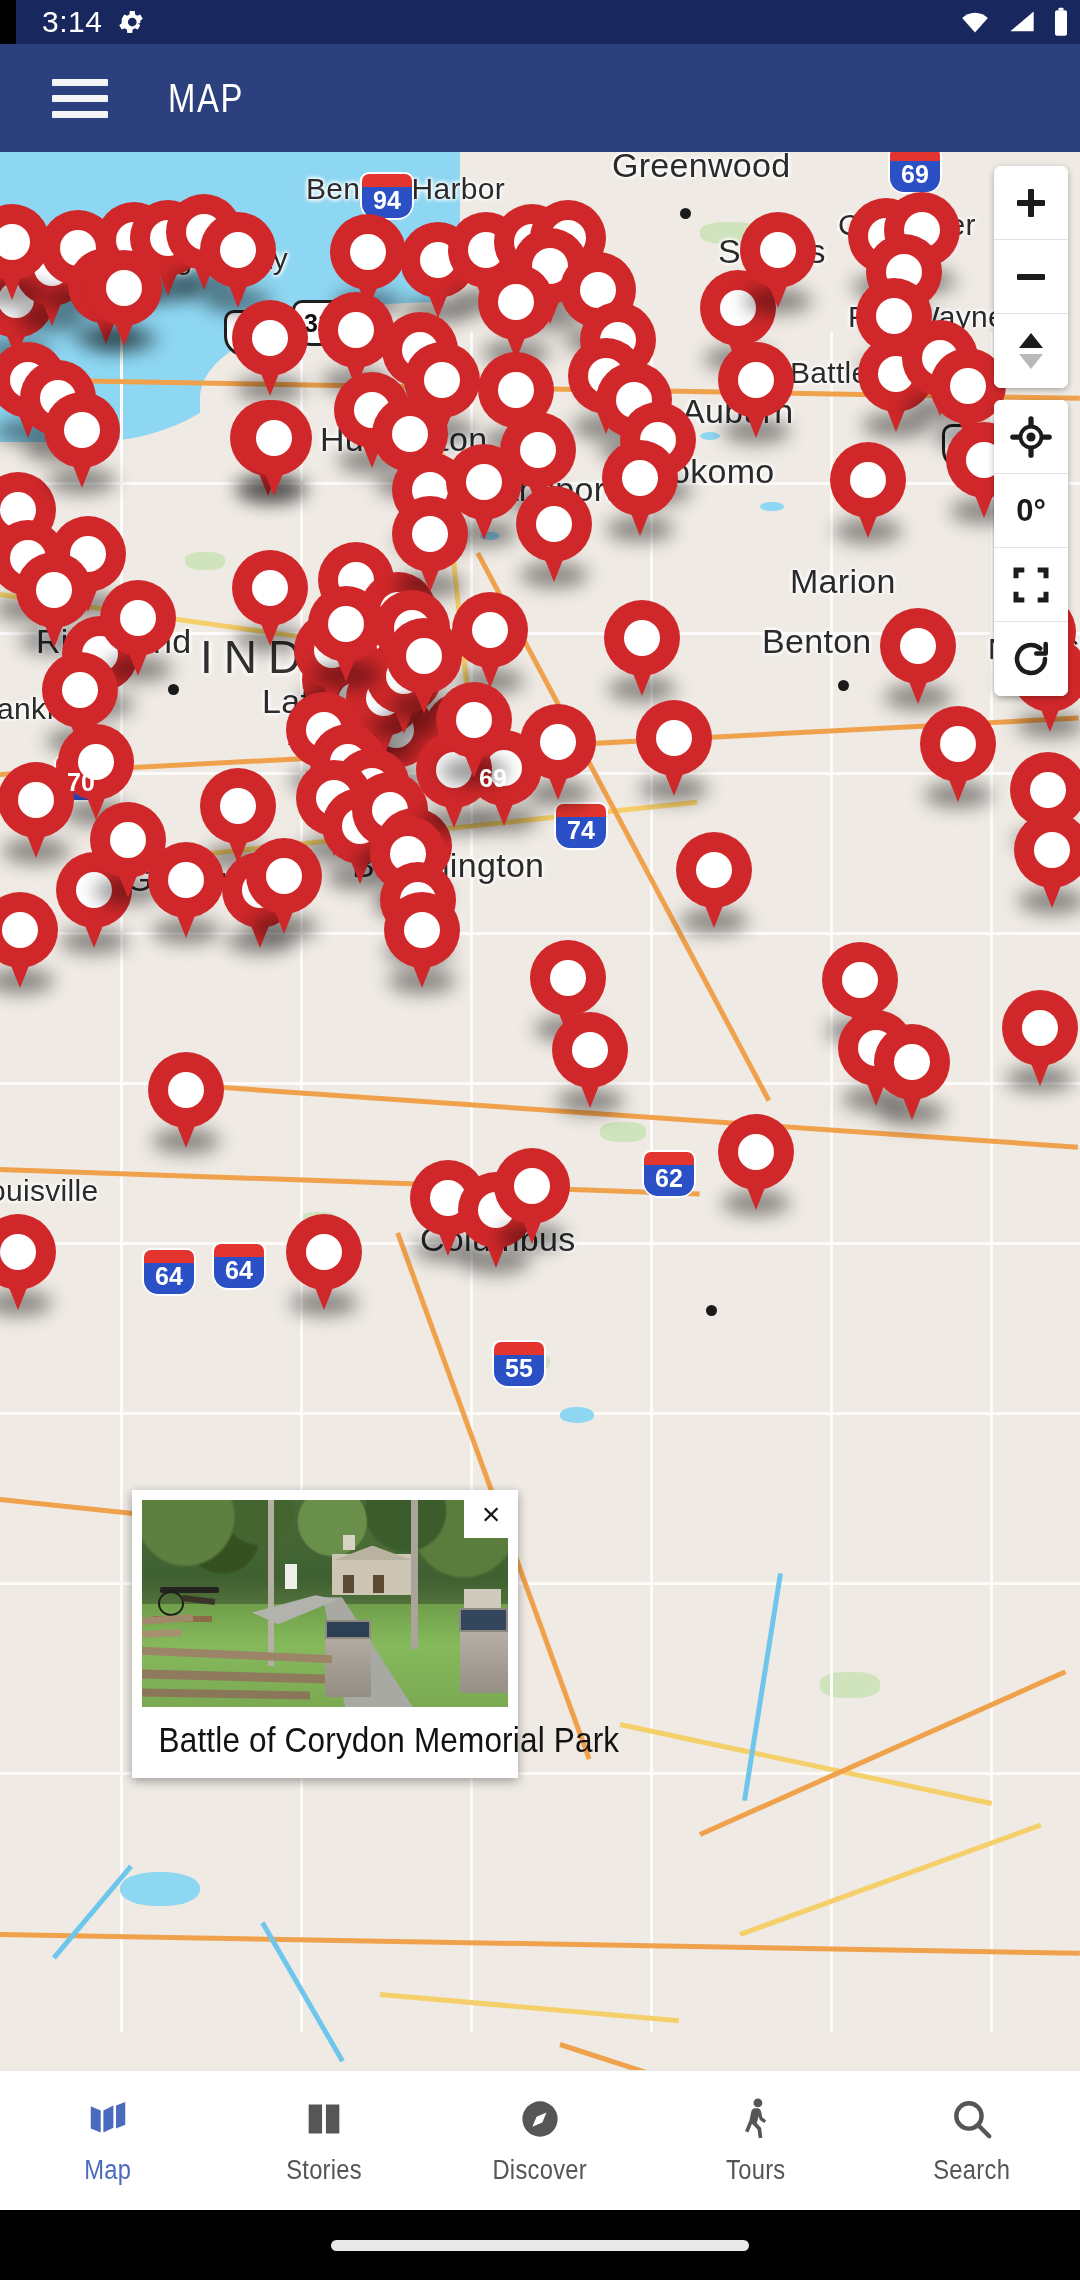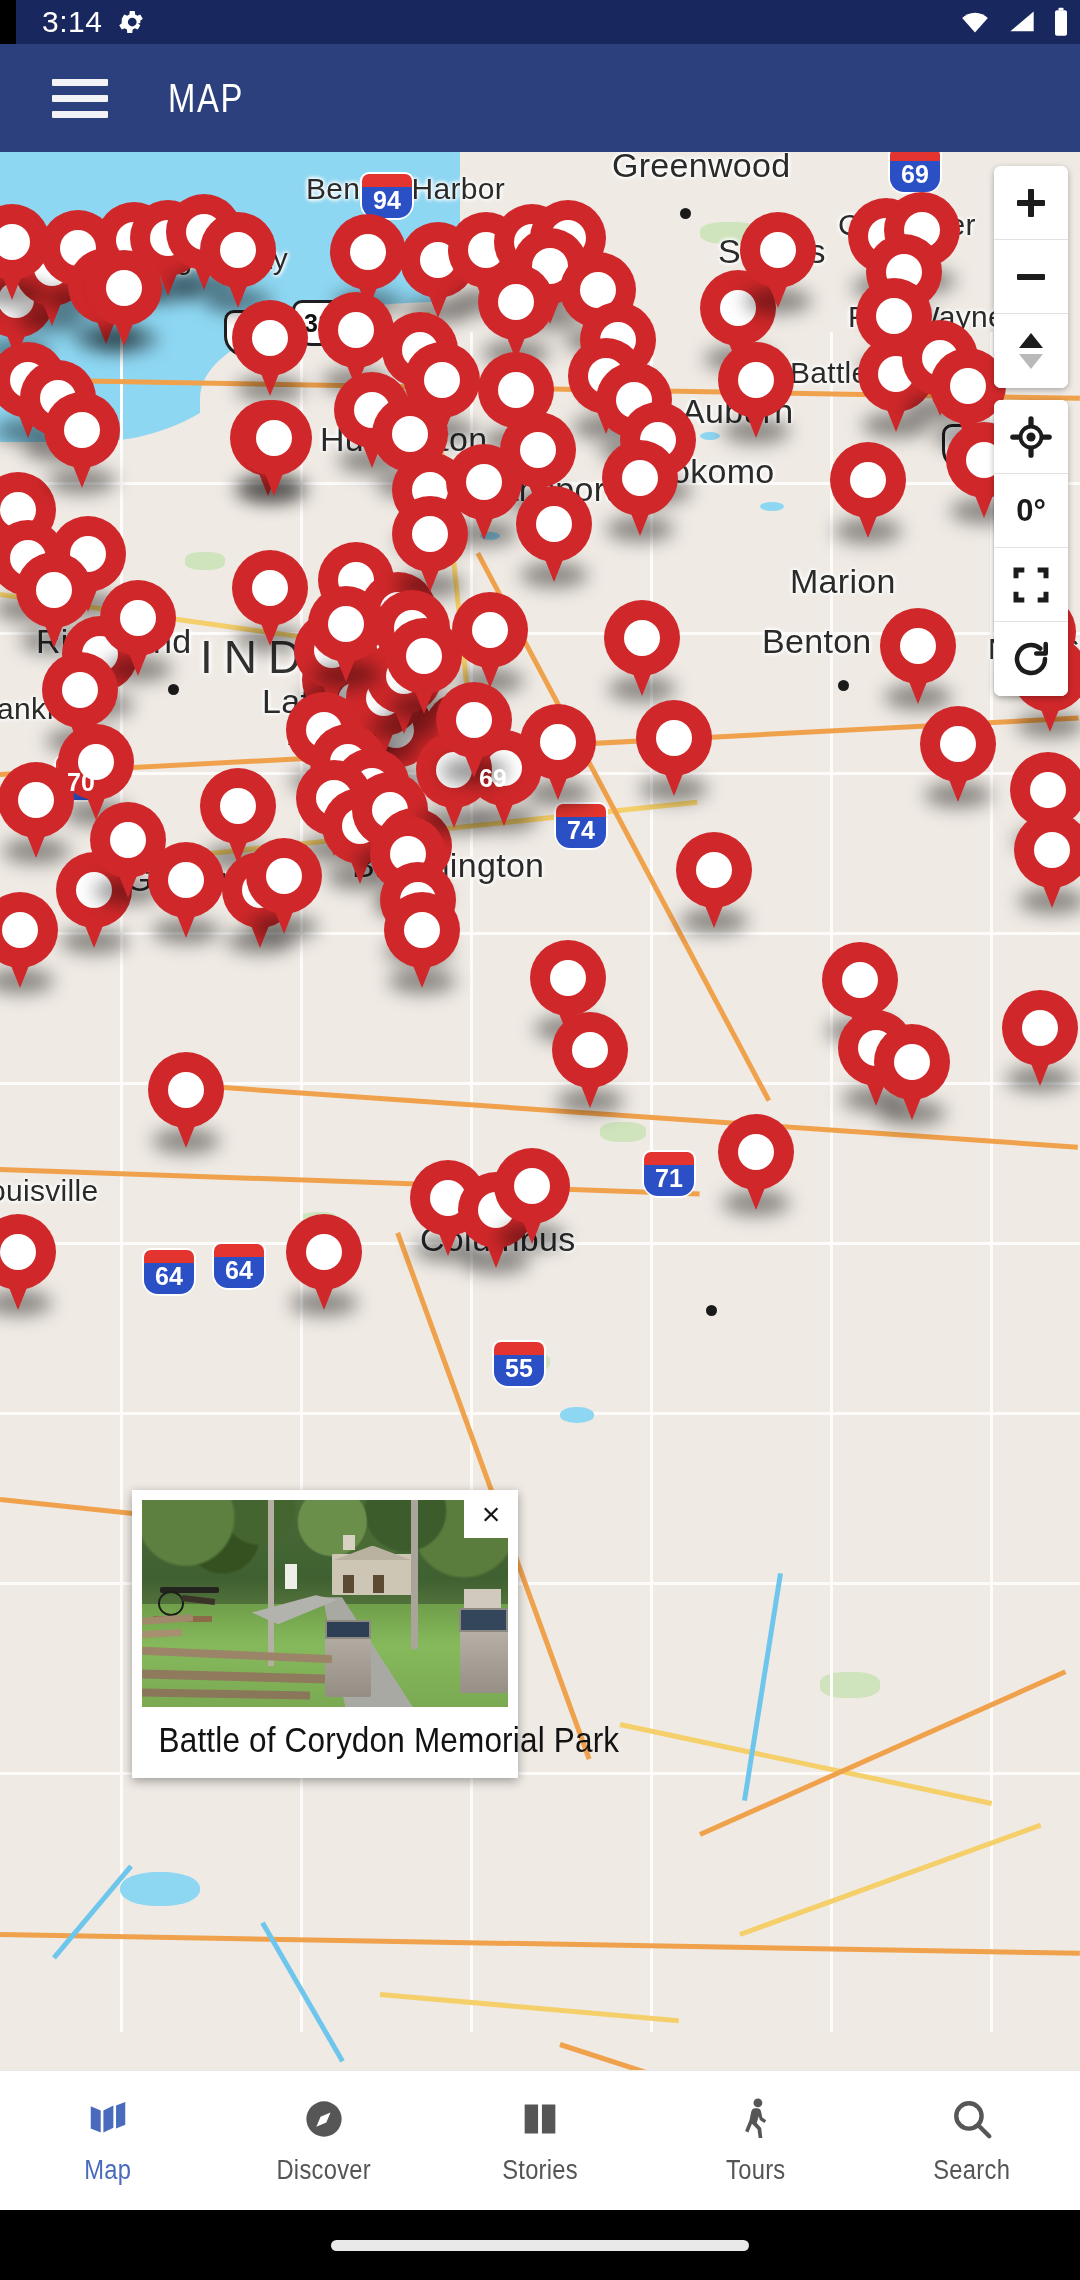--- a/index.html
+++ b/index.html
@@ -339,21 +339,21 @@
     <div class="shield-i" style="left:556px;top:652px;">
       <div class="ring"></div>
         <div class="bot"></div>
         <div class="top"></div>
       <div class="num">74</div>
     </div>
     <div class="shield-i" style="left:644px;top:1000px;">
       <div class="ring"></div>
         <div class="bot"></div>
         <div class="top"></div>
-      <div class="num">71</div>
+      <div class="num">62</div>
     </div>
     <div class="shield-i" style="left:494px;top:1190px;">
       <div class="ring"></div>
         <div class="bot"></div>
         <div class="top"></div>
       <div class="num">55</div>
     </div>
     <div class="shield-i" style="left:144px;top:1098px;">
       <div class="ring"></div>
         <div class="bot"></div>
@@ -1201,32 +1201,32 @@
 
     <div class="navitem active">
       <svg width="46" height="46" viewBox="0 0 24 24">
         <path d="M3 5.4l5.2 2.1V19L3 16.9zM9.6 7.5L14.8 5v11.5l-5.2 2.5zM16.2 5L21 3.1V15l-4.8 1.9z" fill="#4a6bbd"></path>
       </svg>
       <span class="nlabel">Map</span>
     </div>
 
     <div class="navitem">
       <svg width="46" height="46" viewBox="0 0 24 24">
+        <path d="M4 4.4h7v15.2H4zM13 4.4h7v15.2h-7z" fill="#565656"></path>
+        <rect x="11.3" y="4.4" width="1.4" height="15.2" fill="#fff"></rect>
+      </svg>
+      <span class="nlabel">Stories</span>
+    </div>
+
+    <div class="navitem">
+      <svg width="46" height="46" viewBox="0 0 24 24">
         <circle cx="12" cy="12" r="9.2" fill="#565656"></circle>
         <path d="M15.4 8.6l-2.2 5.2-5.2 2.2 2.2-5.2z" fill="#fff"></path>
       </svg>
       <span class="nlabel">Discover</span>
-    </div>
-
-    <div class="navitem">
-      <svg width="46" height="46" viewBox="0 0 24 24">
-        <path d="M4 4.4h7v15.2H4zM13 4.4h7v15.2h-7z" fill="#565656"></path>
-        <rect x="11.3" y="4.4" width="1.4" height="15.2" fill="#fff"></rect>
-      </svg>
-      <span class="nlabel">Stories</span>
     </div>
 
     <div class="navitem">
       <svg width="46" height="46" viewBox="0 0 24 24">
         <circle cx="13" cy="3.6" r="2.3" fill="#565656"></circle>
         <path d="M12.6 6.4c1 0 1.8.6 2 1.6l.7 3.2 2 1.4-.9 1.5-2.4-1.6-.6-2-1 3.6 2.3 2.6.6 5.2h-1.9l-.6-4.4-2.9-3 -1.9 4.5-1.7-.7 2.3-5.6.9-4.4c.2-1 .9-1.9 2-1.9z" fill="#565656"></path>
       </svg>
       <span class="nlabel">Tours</span>
     </div>
 

